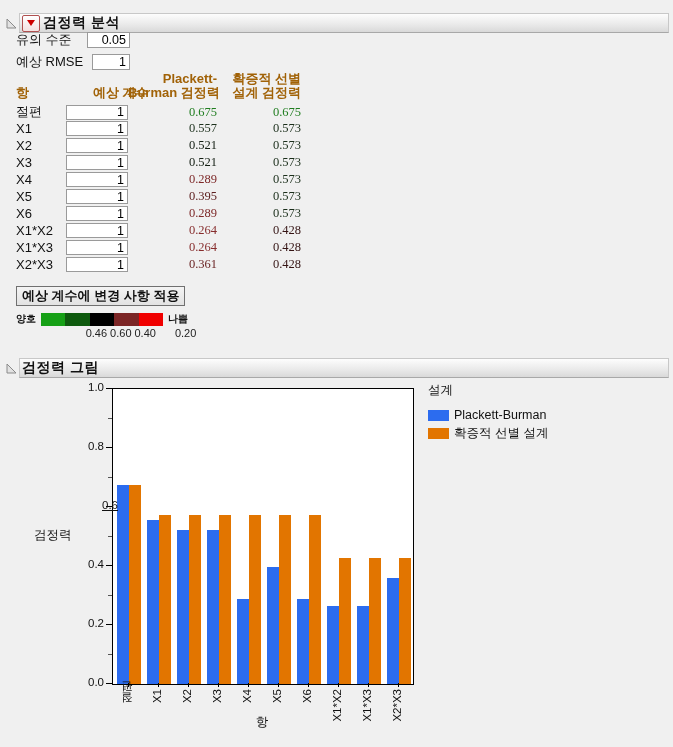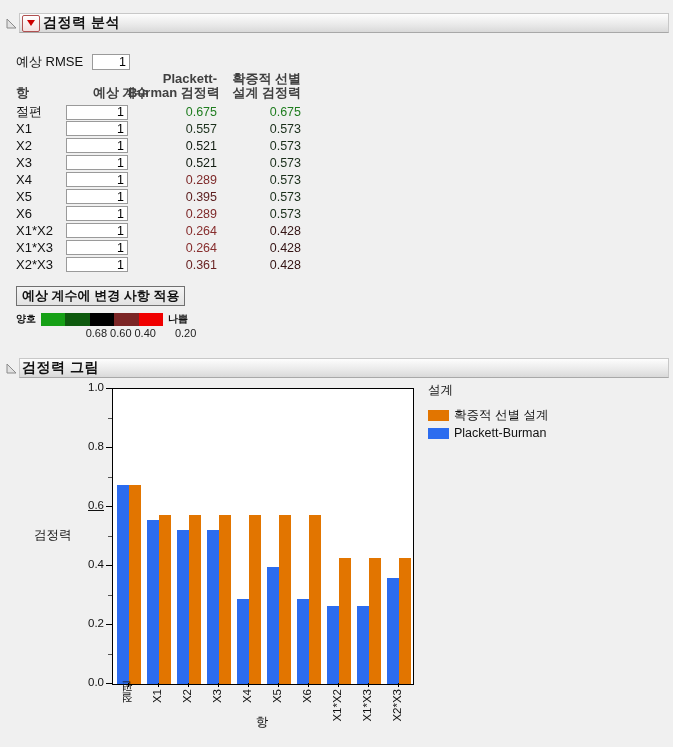--- a/index.html
+++ b/index.html
@@ -21,28 +21,28 @@
 
   
   .ctl-row{position:absolute;left:16px;display:flex;align-items:center;height:18px;}
   .ctl-label{font-size:13px;color:#111;}
   .ctl-input{height:16px;border:1px solid #9a9a9a;background:#fff;font-size:12.5px;
     text-align:right;padding:0 3px 0 0;box-sizing:border-box;font-family:inherit;}
 
   
   #ptable{position:absolute;left:16px;top:72px;}
   .tgrid{display:grid;grid-template-columns:50px 62px 92px 84px;}
-  .th{font-size:13px;font-weight:bold;color:#404040;line-height:14px;white-space:nowrap;}
+  .th{font-size:13px;font-weight:bold;color:#a16207;line-height:14px;white-space:nowrap;}
   .th.r{text-align:right;padding-right:3px;}
   .th.c{text-align:center;margin-left:27px;}
   .trow{display:grid;grid-template-columns:50px 62px 92px 84px;height:17px;align-items:center;}
   .term{font-size:13px;color:#111;}
   .coef-input{width:62px;height:15px;border:1px solid #9a9a9a;background:#fff;font-size:12.5px;
     text-align:right;padding:0 3px 0 0;box-sizing:border-box;font-family:inherit;}
-  .pval{font-size:12.5px;text-align:right;padding-right:3px;}
+  .pval{font-size:12.5px;text-align:right;padding-right:3px;font-family:Liberation Serif, serif;}
 
   
   #apply-btn{position:absolute;left:16px;top:286px;height:20px;
     background:linear-gradient(#f4f4f4,#e2e2e2);border:1px solid #707070;
     font-size:13px;font-weight:bold;color:#111;padding:0 5px;font-family:inherit;cursor:pointer;}
 
   
   #grad{position:absolute;left:16px;top:312px;}
   .grad-row{display:flex;align-items:center;}
   .grad-txt{font-size:10px;font-weight:bold;color:#111;}
@@ -80,20 +80,24 @@
       <polygon points="2,2 11,11 2,11" fill="#e2e2e2" stroke="#8a8a8a" stroke-width="1"></polygon>
     </svg>
     <div class="hdr-bar">
       <span class="redtri-btn">
           <span class="tri"></span>
         </span>
       <span class="hdr-title">검정력 분석</span>
     </div>
   </div>
 
+  <div class="ctl-row" style="top:31px;">
+    <span class="ctl-label" style="width:71px;">유의 수준</span>
+    <input class="ctl-input" style="width: 43px;" value="0.05">
+  </div>
   <div class="ctl-row" style="top:53px;">
     <span class="ctl-label" style="width:76px;">예상 RMSE</span>
     <input class="ctl-input" style="width: 38px;" value="1">
   </div>
 
   <div id="ptable">
     <div class="tgrid">
       <span class="th"></span>
         <span class="th"></span>
       <span class="th r">Plackett-</span>
@@ -177,21 +181,21 @@
       <span id="grad-bar">
           <span class="grad-seg" style="background: rgb(22, 160, 22);"></span>
           <span class="grad-seg" style="background: rgb(14, 90, 14);"></span>
           <span class="grad-seg" style="background: rgb(0, 0, 0);"></span>
           <span class="grad-seg" style="background: rgb(123, 37, 37);"></span>
           <span class="grad-seg" style="background: rgb(240, 0, 0);"></span>
         </span>
       <span class="grad-txt">나쁨</span>
     </div>
     <div id="grad-ticks">
-        <span class="grad-tick" style="left: 80.4px;">0.68</span>
+        <span class="grad-tick" style="left: 80.4px;">0.46</span>
         <span class="grad-tick" style="left: 104.8px;">0.60</span>
         <span class="grad-tick" style="left: 129.2px;">0.40</span>
         <span class="grad-tick" style="left: 153.6px; padding-left: 32px;">0.20</span>
       </div>
   </div>
 
   <div class="hdr" style="top:350px;">
     <svg class="disclosure" viewBox="0 0 13 13">
       <polygon points="2,2 11,11 2,11" fill="#e2e2e2" stroke="#8a8a8a" stroke-width="1"></polygon>
     </svg>
@@ -226,21 +230,21 @@
     <div id="ytitle">검정력</div>
     <div id="xtitle">항</div>
     <div id="axes-deco">
         <div class="ytick" style="left: 106px; top: 313px; width: 6px;"></div>
         <div class="ylab" style="left: 70px; top: 306px;">0.0</div>
         <div class="ytick" style="left: 106px; top: 254px; width: 6px;"></div>
         <div class="ylab" style="left: 70px; top: 247px;">0.2</div>
         <div class="ytick" style="left: 106px; top: 195px; width: 6px;"></div>
         <div class="ylab" style="left: 70px; top: 188px;">0.4</div>
         <div class="ytick" style="left: 106px; top: 136px; width: 6px;"></div>
-        <div class="ylab" style="left: 70px; top: 129px; text-decoration: underline;">0.6</div>
+        <div class="ylab" style="left: 84px; top: 129px; text-decoration: underline;">0.6</div>
         <div class="ytick" style="left: 106px; top: 77px; width: 6px;"></div>
         <div class="ylab" style="left: 70px; top: 70px;">0.8</div>
         <div class="ytick" style="left: 106px; top: 18px; width: 6px;"></div>
         <div class="ylab" style="left: 70px; top: 11px;">1.0</div>
         <div class="ytick minor" style="left: 108px; top: 283.5px; width: 4px;"></div>
         <div class="ytick minor" style="left: 108px; top: 224.5px; width: 4px;"></div>
         <div class="ytick minor" style="left: 108px; top: 165.5px; width: 4px;"></div>
         <div class="ytick minor" style="left: 108px; top: 106.5px; width: 4px;"></div>
         <div class="ytick minor" style="left: 108px; top: 47.5px; width: 4px;"></div>
         <div class="xtick" style="left: 128px; top: 313px; height: 4px;"></div>
@@ -261,24 +265,24 @@
         <div class="xlab" style="left: 330px; top: 319px;">X1*X2</div>
         <div class="xtick" style="left: 368px; top: 313px; height: 4px;"></div>
         <div class="xlab" style="left: 360px; top: 319px;">X1*X3</div>
         <div class="xtick" style="left: 398px; top: 313px; height: 4px;"></div>
         <div class="xlab" style="left: 390px; top: 319px;">X2*X3</div>
       </div>
     <div id="legend">
       <div id="legend-title">설계</div>
       <div id="legend-items">
           <div class="leg-item">
+            <span class="leg-swatch" style="background: rgb(44, 108, 239);"></span>
+            <span class="leg-text">Plackett-Burman</span>
+          </div>
+          <div class="leg-item">
             <span class="leg-swatch" style="background: rgb(226, 117, 0);"></span>
             <span class="leg-text">확증적 선별 설계</span>
           </div>
-          <div class="leg-item">
-            <span class="leg-swatch" style="background: rgb(44, 108, 239);"></span>
-            <span class="leg-text">Plackett-Burman</span>
-          </div>
         </div>
     </div>
   </div>
 
 </div>
 
 </body></html>

